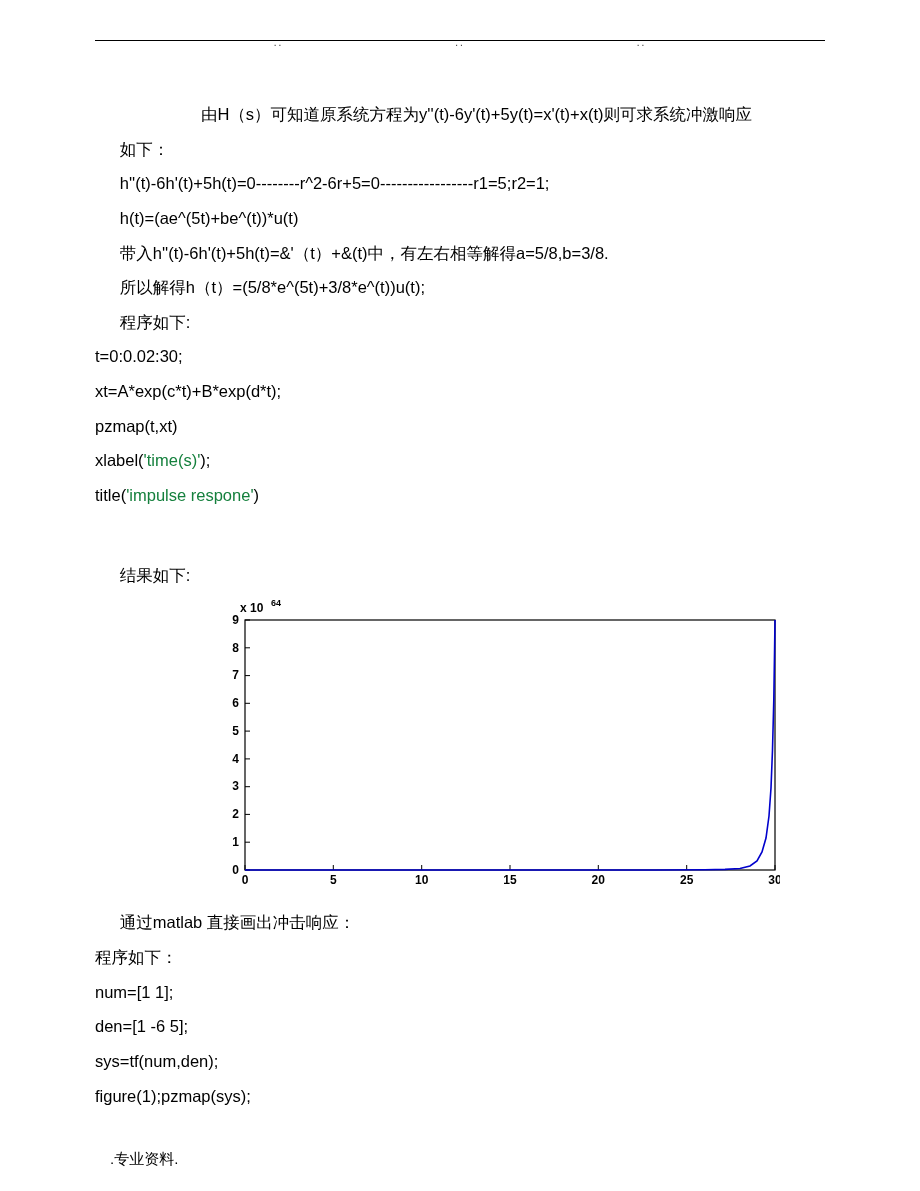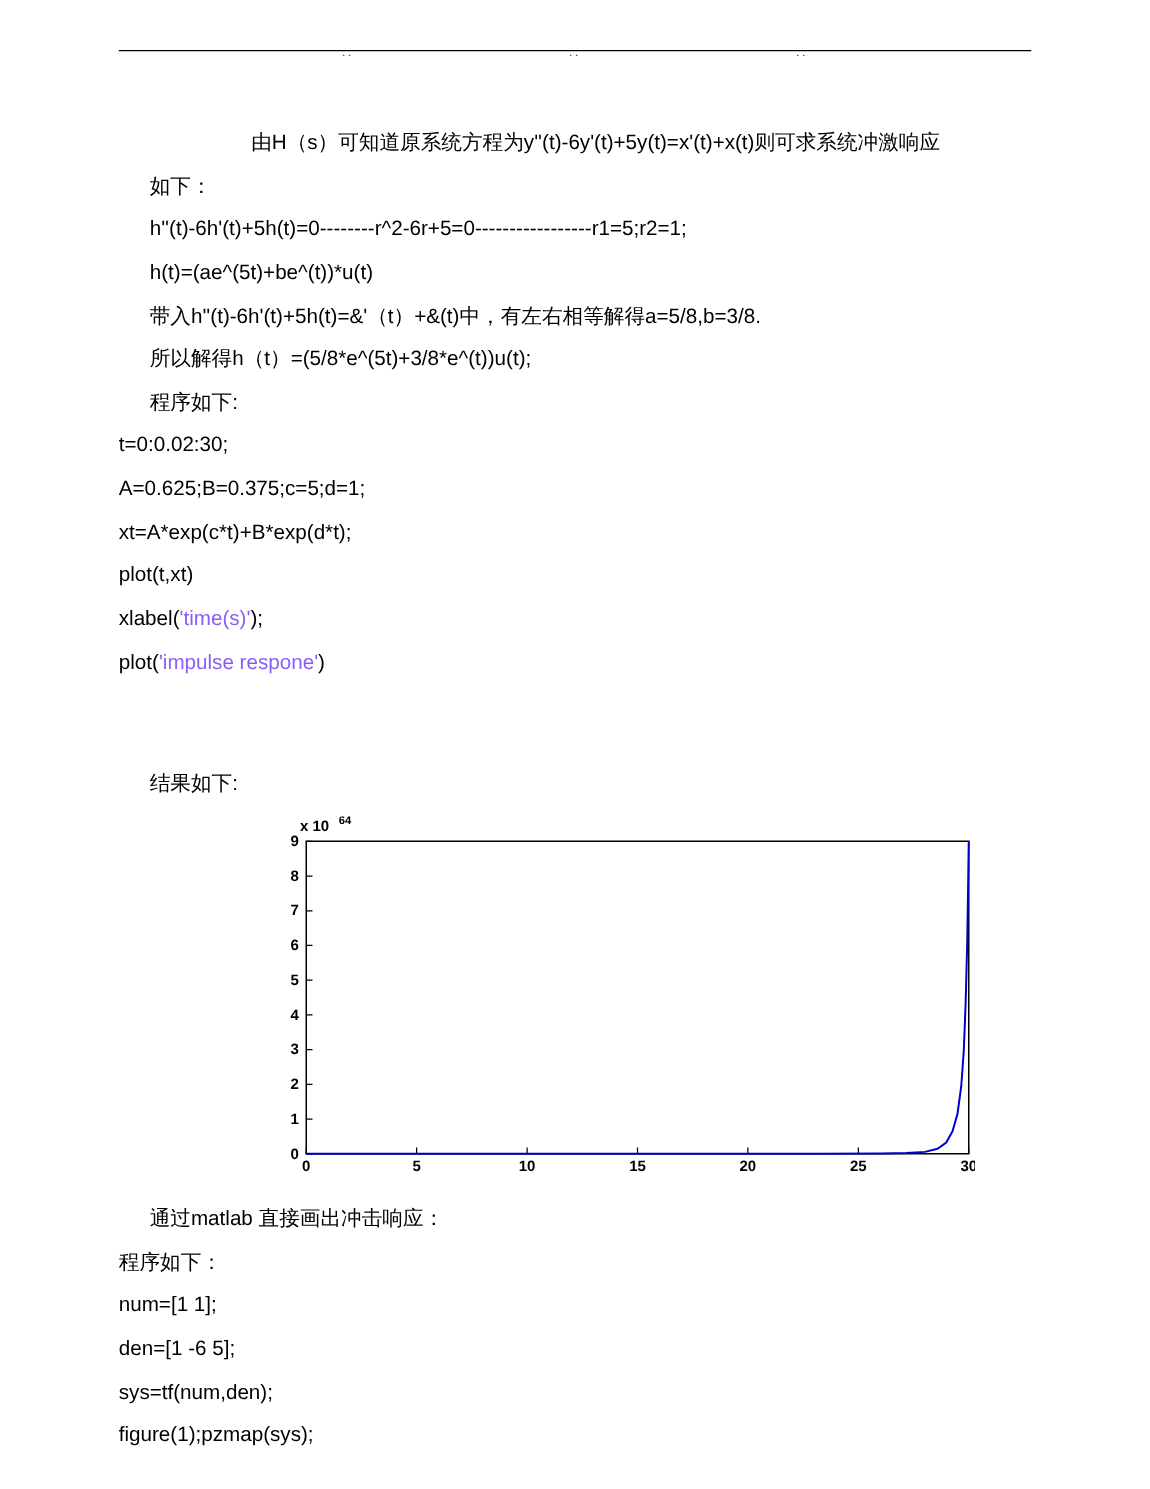--- a/index.html
+++ b/index.html
@@ -36,22 +36,22 @@
   .content {
     margin-top: 50px;
     line-height: 2.1;
     font-size: 16.5px;
   }
   .indent { text-indent: 2em; text-align: center; }
   .half-indent { text-indent: 1.5em; }
   .code-line {
     font-family: Liberation Sans, sans-serif;
   }
-  .purple { color: #8b5cf6; }
-  .result-label { margin-top: 63px; }
+  .purple { color: #15803d; }
+  .result-label { margin-top: 45px; }
   .chart-wrap {
     margin: 8px 0 20px 110px;
     width: 575px;
   }
   svg { display: block; }
   .footer {
     margin-top: 30px;
     text-indent: 1em;
     font-size: 15px;
   }
@@ -65,28 +65,27 @@
 
   <div class="content">
     <p class="indent">由H（s）可知道原系统方程为y''(t)-6y'(t)+5y(t)=x'(t)+x(t)则可求系统冲激响应</p>
     <p class="half-indent">如下：</p>
     <p class="half-indent">h''(t)-6h'(t)+5h(t)=0--------r^2-6r+5=0-----------------r1=5;r2=1;</p>
     <p class="half-indent">h(t)=(ae^(5t)+be^(t))*u(t)</p>
     <p class="half-indent">带入h''(t)-6h'(t)+5h(t)=&amp;'（t）+&amp;(t)中，有左右相等解得a=5/8,b=3/8.</p>
     <p class="half-indent">所以解得h（t）=(5/8*e^(5t)+3/8*e^(t))u(t);</p>
     <p class="half-indent">程序如下:</p>
     <p class="code-line">t=0:0.02:30;</p>
-    <p class="code-line">A=0.625;B=0.375;c=5;d=1;</p>
     <p class="code-line">xt=A*exp(c*t)+B*exp(d*t);</p>
-    <p class="code-line">plot(t,xt)</p>
+    <p class="code-line">pzmap(t,xt)</p>
     <p class="code-line">
       <span>xlabel(</span><span class="purple">'time(s)'</span><span>);</span>
     </p>
     <p class="code-line">
-      <span>plot(</span><span class="purple">'impulse respone'</span><span>)</span>
+      <span>title(</span><span class="purple">'impulse respone'</span><span>)</span>
     </p>
 
     <p class="half-indent result-label">结果如下:</p>
 
     <div class="chart-wrap">
       <svg viewBox="0 0 575 285" width="575" height="285">
 
         <text x="35" y="12" font-size="12" font-weight="bold" fill="#000">x 10</text>
         <text x="66" y="6" font-size="9" font-weight="bold" fill="#000">64</text>
 

